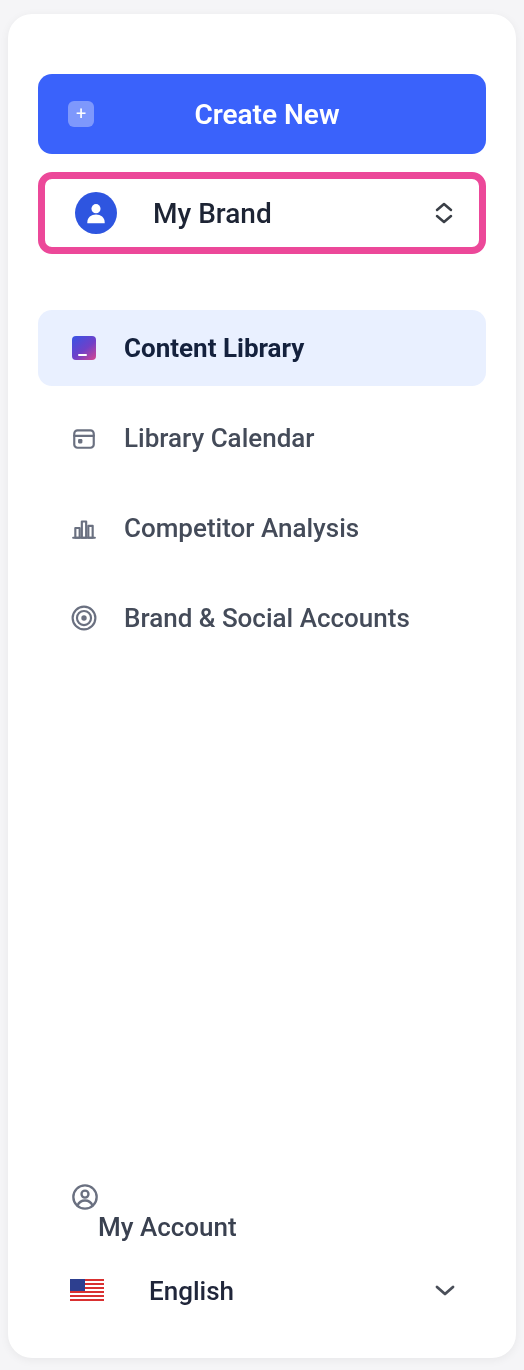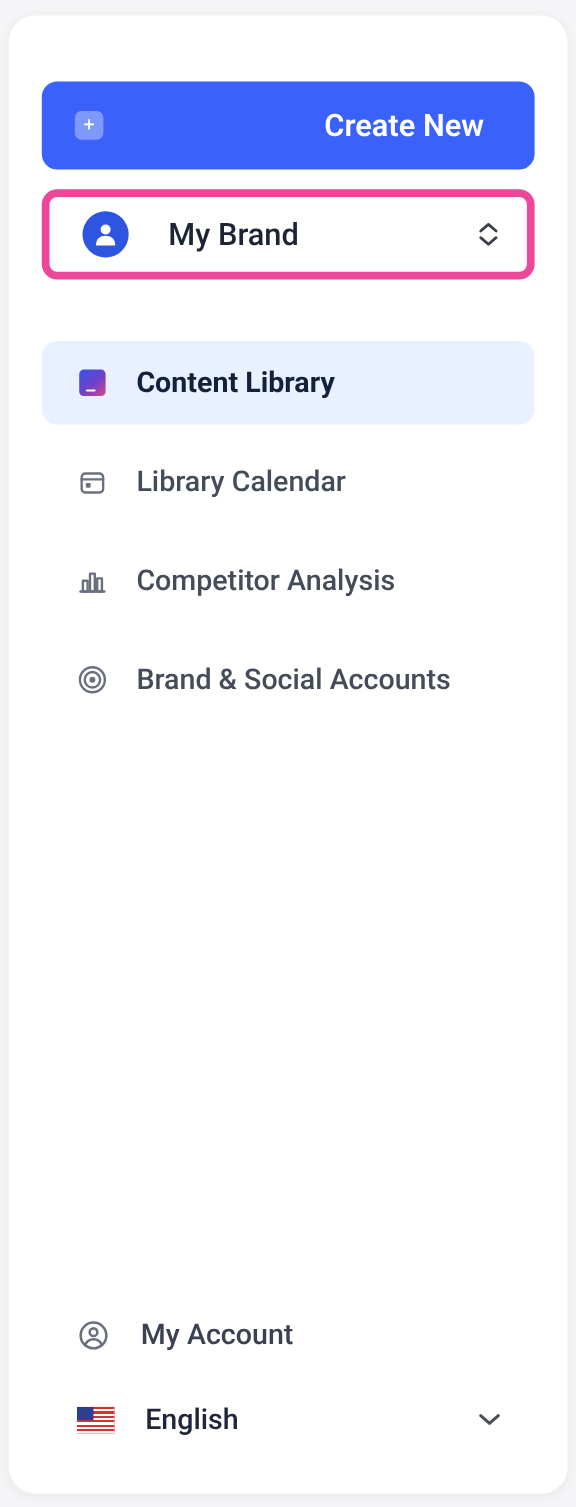--- a/index.html
+++ b/index.html
@@ -45,21 +45,21 @@
       background: rgba(255,255,255,0.35);
       display: flex;
       align-items: center;
       justify-content: center;
       color: #fff;
       font-size: 18px;
       line-height: 1;
     }
     .create-btn .label {
       flex: 1;
-      text-align: right;
+      text-align: center;
       color: #fff;
       font-size: 28px;
       font-weight: 600;
       padding-right: 46px;
     }
     .brand-select {
       height: 82px;
       border: 7px solid #ec4899;
       border-radius: 14px;
       display: flex;
@@ -130,43 +130,44 @@
     .bottom-area {
       margin-top: auto;
       display: flex;
       flex-direction: column;
       gap: 14px;
       padding-bottom: 6px;
     }
     .bottom-item {
       height: 64px;
       display: flex;
-      align-items: center;
       padding-left: 32px;
       cursor: pointer;
+      flex-direction: column;
     }
     .bottom-item .icon-slot {
       width: 30px;
       height: 30px;
       display: flex;
       align-items: center;
       justify-content: center;
     }
     .bottom-item .label {
       padding-left: 28px;
       font-size: 26px;
       color: #3a4150;
       font-weight: 500;
     }
     .lang-item {
       display: flex;
       align-items: center;
       padding: 0 30px 0 32px;
       height: 62px;
       cursor: pointer;
+      gap: 17px;
     }
     .lang-item .label {
       flex: 1;
       padding-left: 28px;
       font-size: 26px;
       color: #20263a;
       font-weight: 500;
     }
     .lang-item .chev {
       color: #4a4f59;

